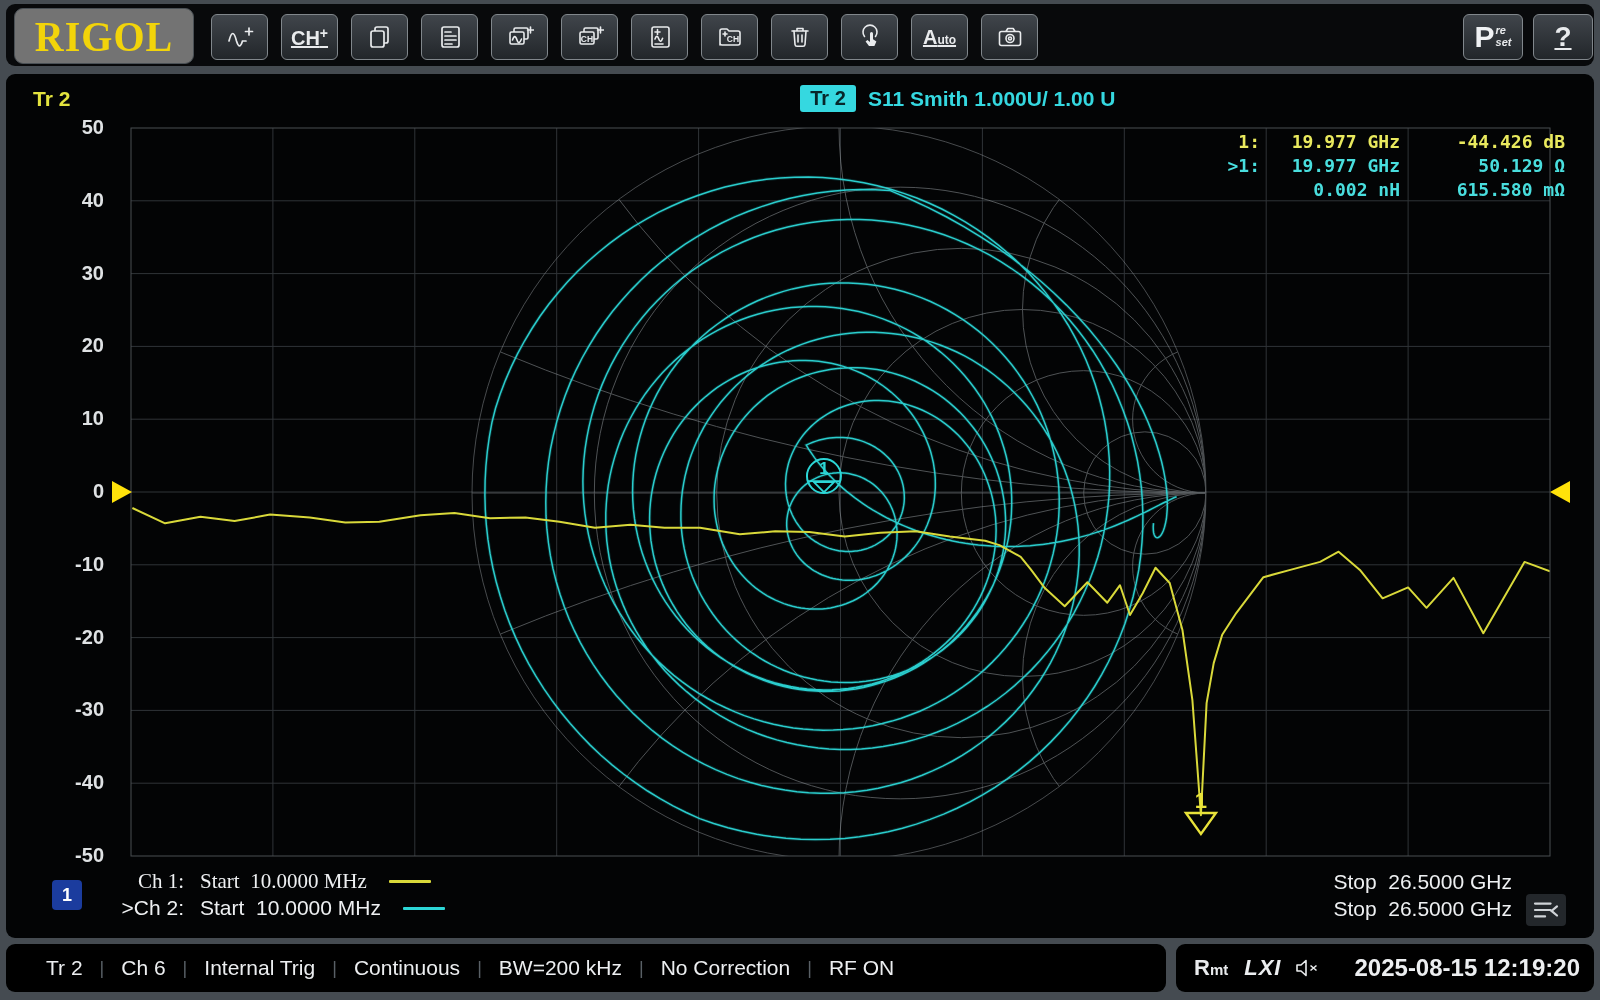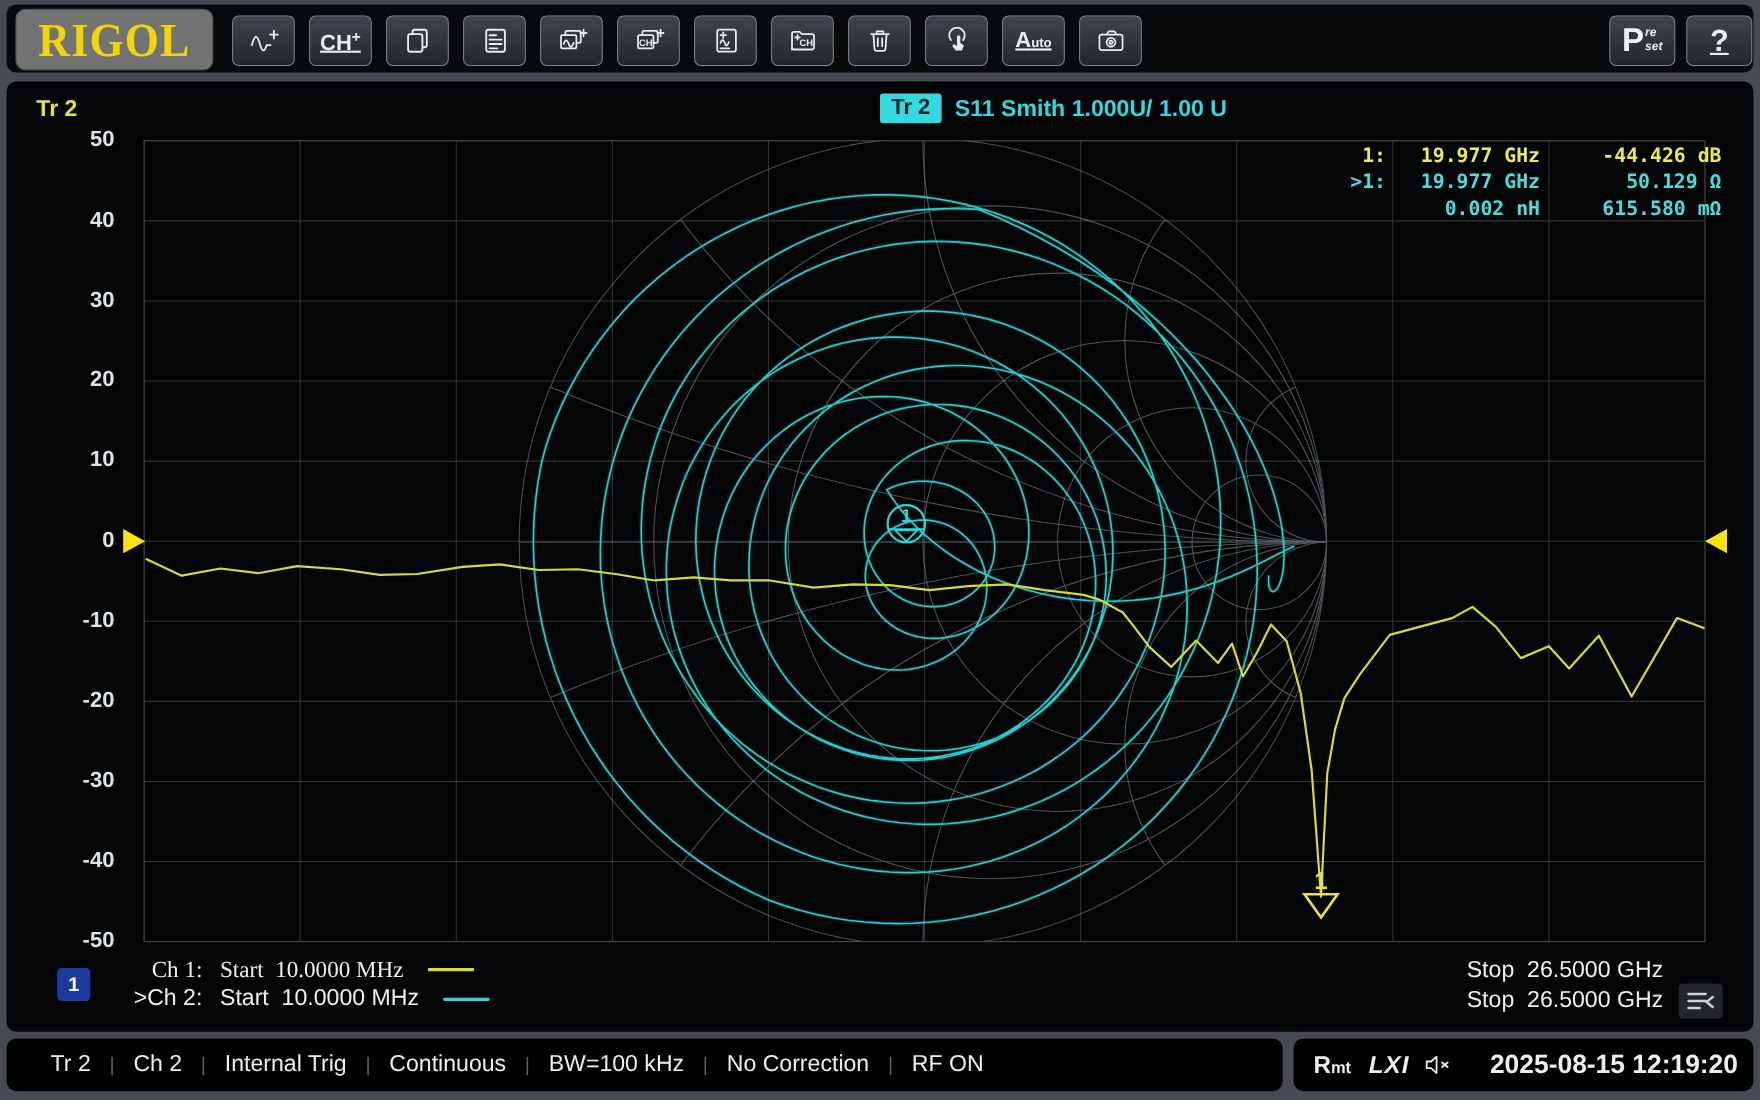--- a/index.html
+++ b/index.html
@@ -305,27 +305,27 @@
           <path d="M4 5 h17 M4 12 h17 M4 19 h11"></path>
           <path d="M28 8 l-6 5 6 5"></path>
         </g>
       </svg>
     </div>
   </div>
 
   <div class="sbleft" id="sbleft">
       <span>Tr 2</span>
       <span class="sep">|</span>
-      <span>Ch 2</span>
+      <span>Ch 6</span>
       <span class="sep">|</span>
       <span>Internal Trig</span>
       <span class="sep">|</span>
       <span>Continuous</span>
       <span class="sep">|</span>
-      <span>BW=100 kHz</span>
+      <span>BW=200 kHz</span>
       <span class="sep">|</span>
       <span>No Correction</span>
       <span class="sep">|</span>
       <span>RF ON</span>
     </div>
   <div class="sbright">
     <span class="rmt">Rmt</span>
     <span class="lxi">LXI</span>
     <span class="muteicon">
       <svg width="26" height="22" viewBox="0 0 26 22">

